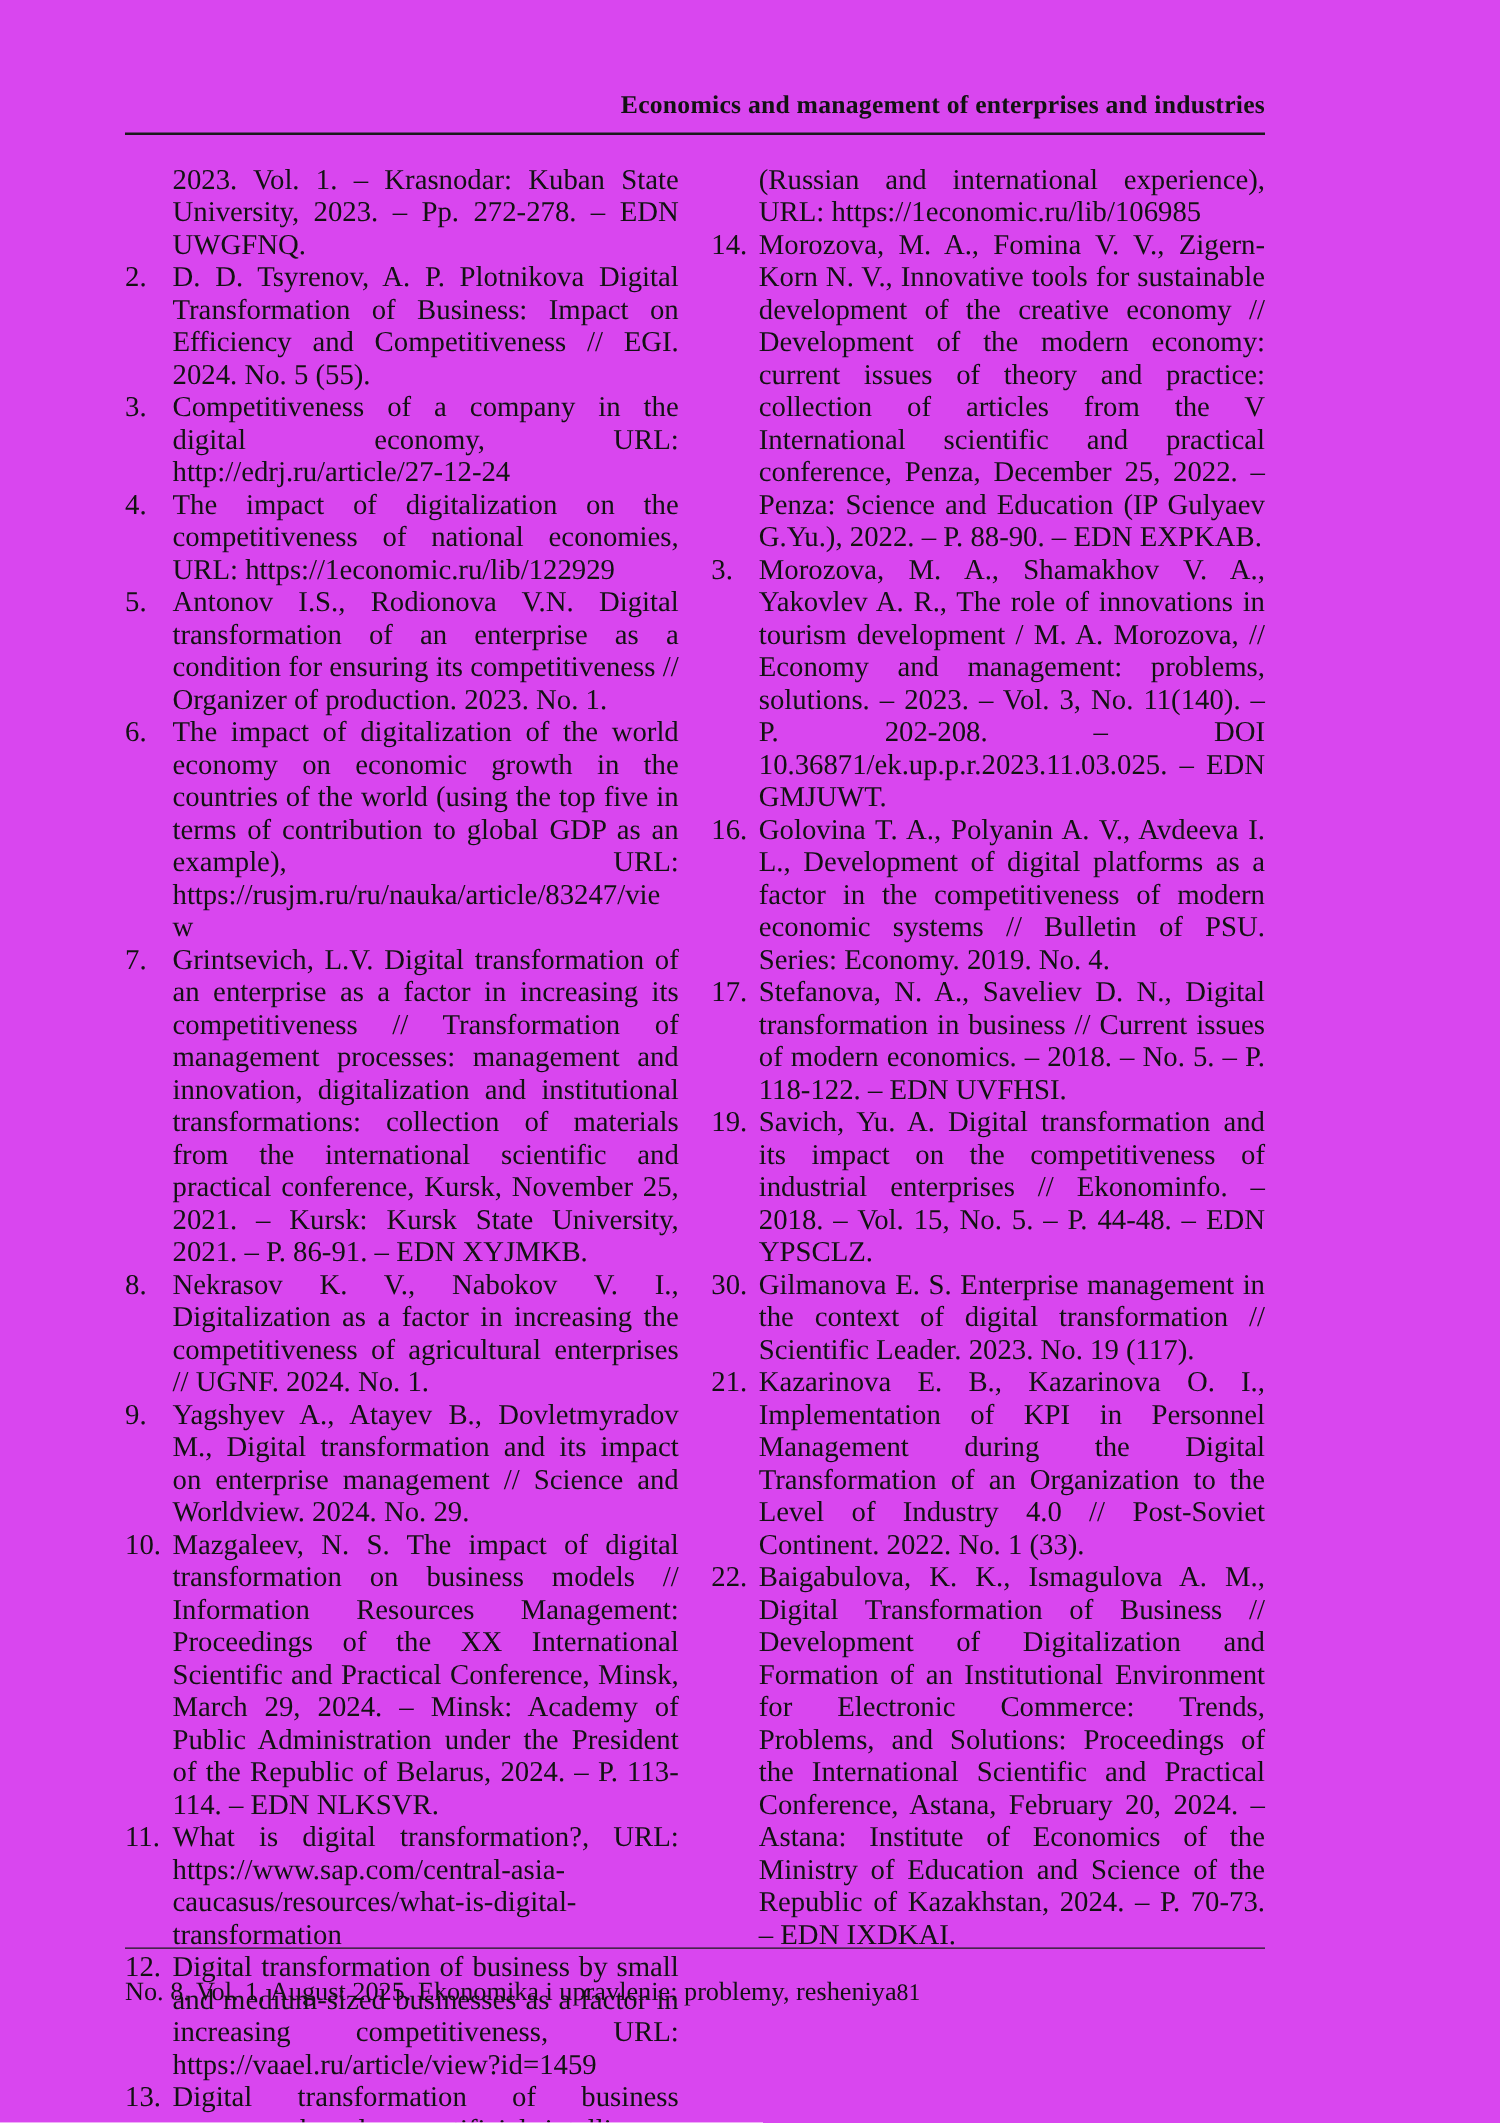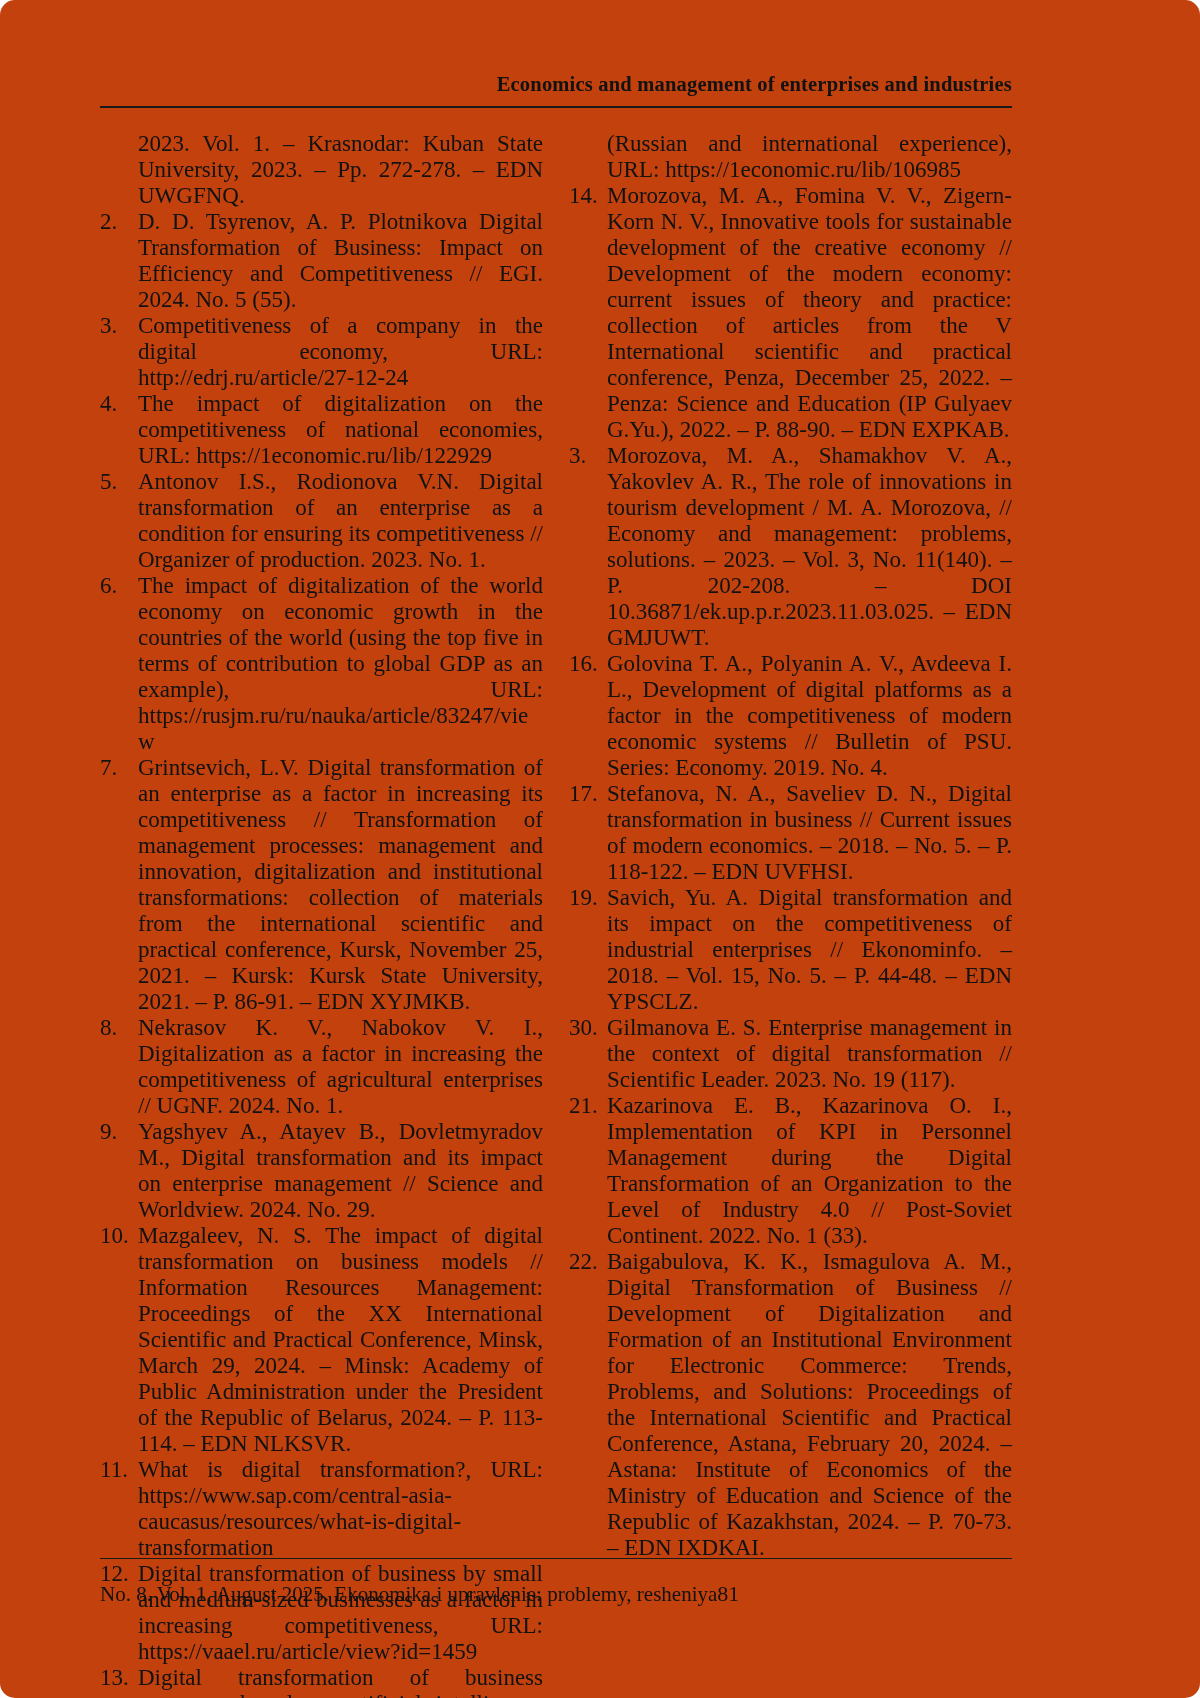--- a/index.html
+++ b/index.html
@@ -10,24 +10,23 @@
   body {
     width: 1200px;
     height: 1698px;
     font-family: "Liberation Serif", serif;
     color: #121212;
   }
   .page {
     position: relative;
     width: 1200px;
     height: 1698px;
-    background: #c2410c;
+    background: #d946ef;
     overflow: hidden;
     box-sizing: border-box;
-    border-radius: 15px;
   }
   .header {
     position: absolute;
     left: 100px;
     top: 72px;
     width: 912px;
   }
   .header-title {
     font-weight: bold;
     font-size: 20.5px;
@@ -74,21 +73,21 @@
     border-bottom: 1.5px solid #1a1a1a;
   }
   .footer-row {
     display: flex;
     justify-content: flex-start;
     align-items: baseline;
     margin-top: 22px;
     font-size: 21px;
   }
   .footer-page-num {
-    font-size: 22px;
+    font-size: 19px;
   }
 </style>
 </head>
 <body>
 
 <div class="page">
 
   <div class="header">
     <div class="header-title">Economics and management of enterprises and industries</div>
     <div class="header-rule"></div>

